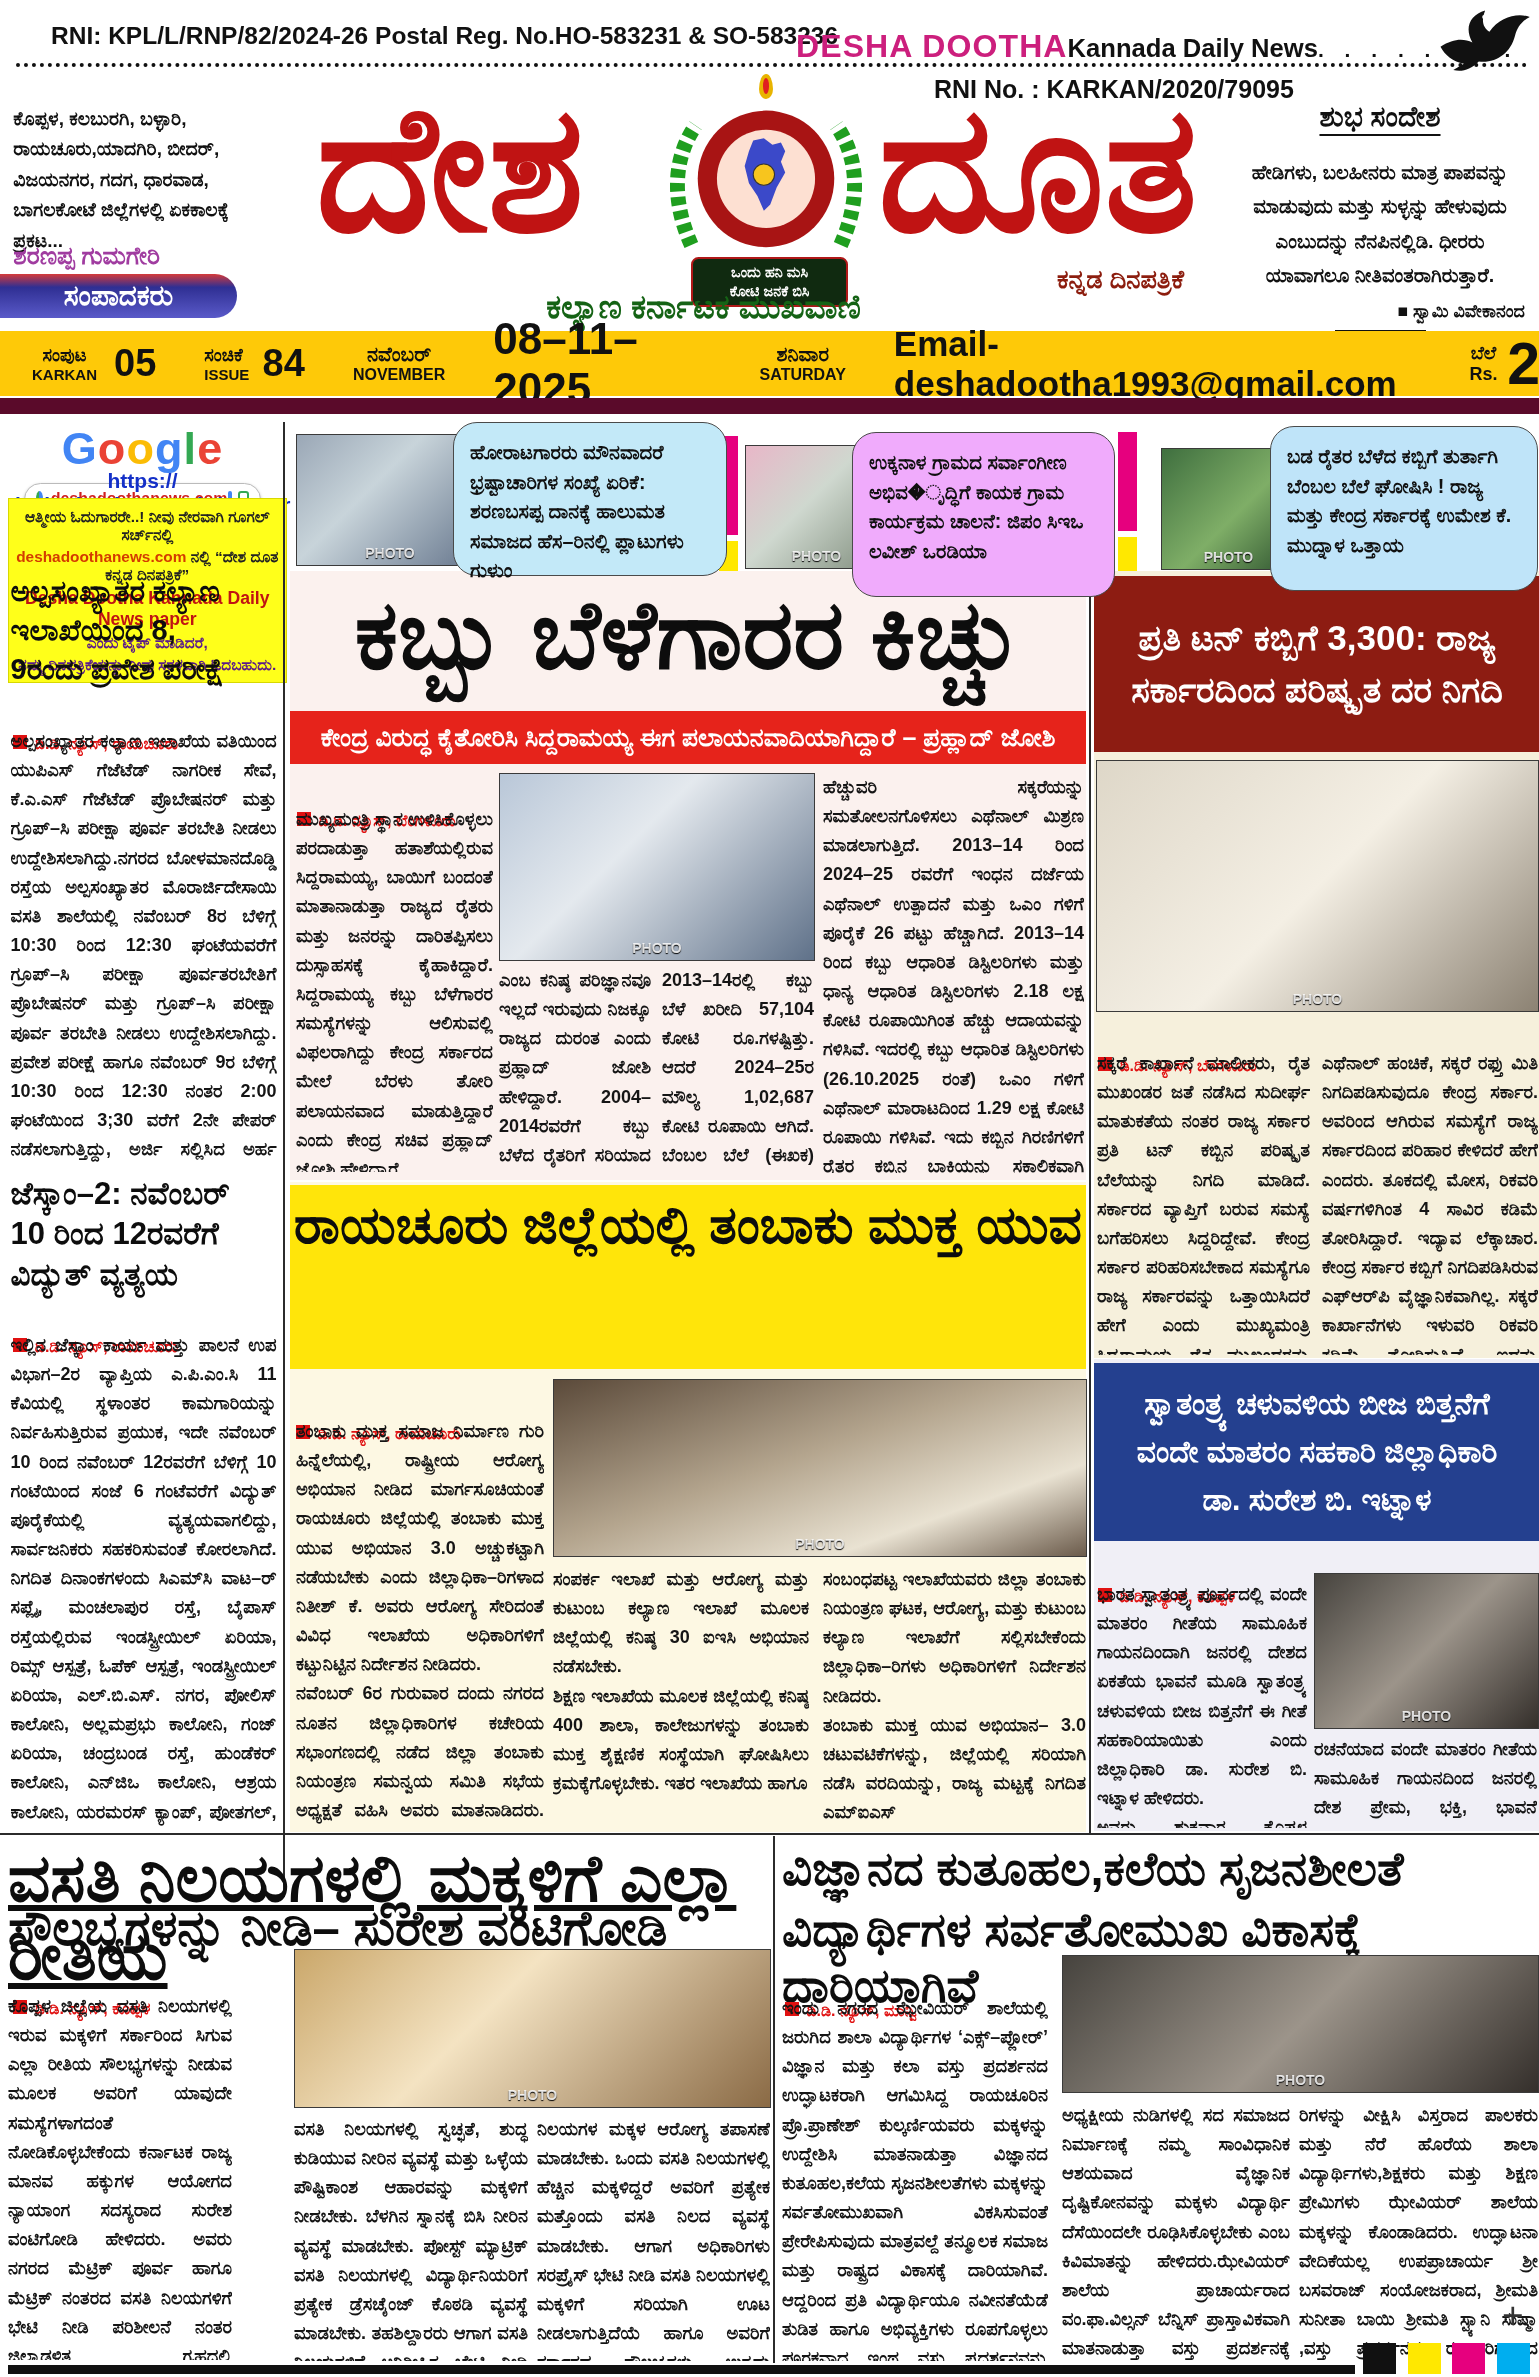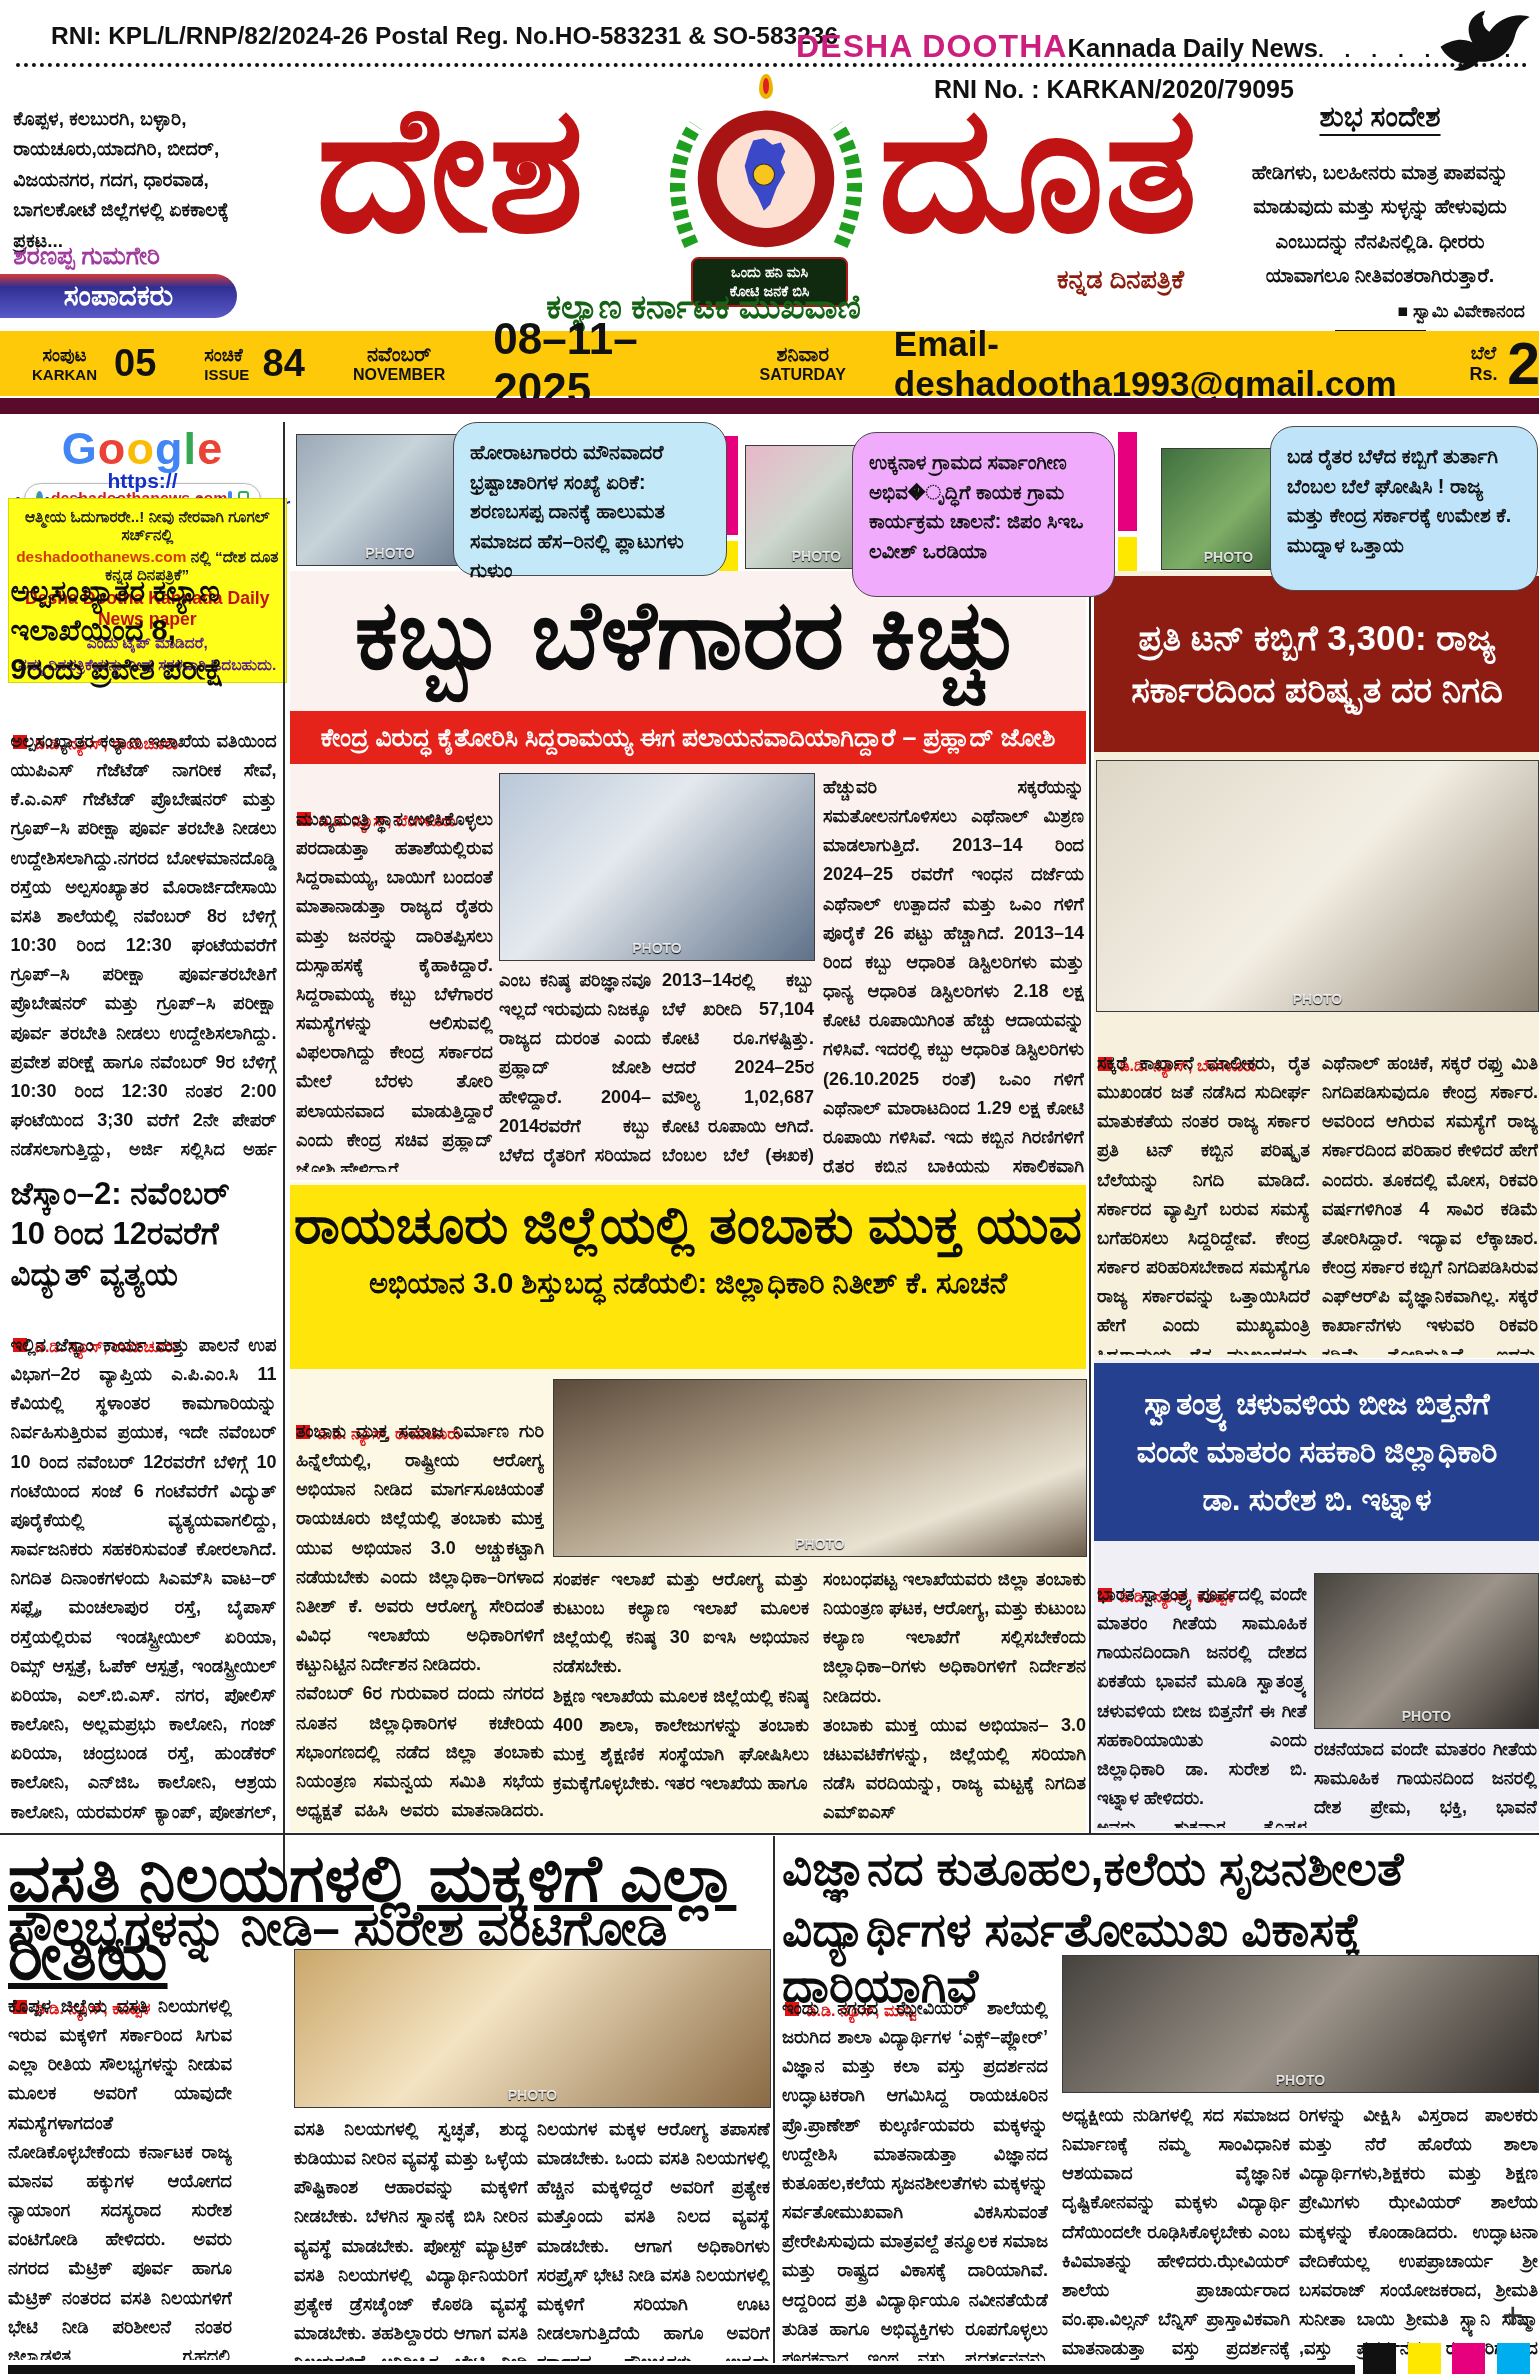--- a/index.html
+++ b/index.html
@@ -225,21 +225,20 @@
   <div class="col" style="left:1097px;top:1580px;width:210px;height:248px;white-space:pre-line;">ಭಾರತ ಸ್ವಾತಂತ್ರ್ಯ ಪೂರ್ವದಲ್ಲಿ ವಂದೇ ಮಾತರಂ ಗೀತೆಯ ಸಾಮೂಹಿಕ ಗಾಯನದಿಂದಾಗಿ ಜನರಲ್ಲಿ ದೇಶದ ಏಕತೆಯ ಭಾವನೆ ಮೂಡಿ ಸ್ವಾತಂತ್ರ್ಯ ಚಳುವಳಿಯ ಬೀಜ ಬಿತ್ತನೆಗೆ ಈ ಗೀತೆ ಸಹಕಾರಿಯಾಯಿತು ಎಂದು ಜಿಲ್ಲಾಧಿಕಾರಿ ಡಾ. ಸುರೇಶ ಬಿ. ಇಟ್ನಾಳ ಹೇಳಿದರು.
 ಅವರು ಶುಕ್ರವಾರ ಕೊಪ್ಪಳ ಜಿಲ್ಲಾಡಳಿತ ಭವನದ ಆಡಿಟೋರಿಯಂ ಸಭಾಂಗಣದಲ್ಲಿ ವಂದೇ ಮಾತರಂ ಗೀತೆಗೆ 150 ವರ್ಷ ತುಂಬಿದ ಹಿನ್ನೆಲೆಯಲ್ಲಿ ನಡೆದ ಸಾಮೂಹಿಕ ಗಾಯನ ಕಾರ್ಯಕ್ರಮದಲ್ಲಿ ಮಾತನಾಡಿದರು. 1875 ನವೆಂಬರ್ 7ರಂದು ಬಂಕಿಮಚಂದ್ರ ಚಟರ್ಜಿ ಅವರಿಂದ</div>
   <div class="photo ph-grad8" style="left:1314px;top:1573px;width:223px;height:154px;">
     <div class="ph-label">PHOTO</div>
   </div>
   <div class="col" style="left:1314px;top:1735px;width:223px;height:93px;">ರಚನೆಯಾದ ವಂದೇ ಮಾತರಂ ಗೀತೆಯ ಸಾಮೂಹಿಕ ಗಾಯನದಿಂದ ಜನರಲ್ಲಿ ದೇಶ ಪ್ರೇಮ, ಭಕ್ತಿ, ಭಾವನೆ ಹುಟ್ಟಿಕೊಳ್ಳಲು ಅನುಕೂಲವಾಯಿತು. ವಂದೇ ಮಾತರಂ ಗೀತೆಯು 1887ರ ದೇಶ ಭಕ್ತಿ ಚಳುವಳಿಗೆ ಸ್ಫೂರ್ತಿಯಾಯಿತು ಎಂದರು.</div>
 
   <div class="abs" style="left:290px;top:1182px;width:796px;height:650px;background:#fdf8e3;"></div>
   <div class="abs" style="left:290px;top:1185px;width:796px;height:184px;background:#ffe50a;text-align:center;">
     <div class="hl" style="font-size:52px;margin-top:9.6px;">ರಾಯಚೂರು ಜಿಲ್ಲೆಯಲ್ಲಿ ತಂಬಾಕು ಮುಕ್ತ ಯುವ</div>
-    <div class="hl" style="font-size:29px;margin-top:11.7px;">ಅಭಿಯಾನ 3.0 ಶಿಸ್ತುಬದ್ಧ ನಡೆಯಲಿ: ಜಿಲ್ಲಾಧಿಕಾರಿ ನಿತೀಶ್ ಕೆ. ಸೂಚನೆ</div>
   </div>
   <div class="byline" style="left:296px;top:1389px;">
     <span class="sq"></span><span>ಡಿ.ಡಿ. ನ್ಯೂಸ್, ರಾಯಚೂರು</span>
   </div>
   <div class="col" style="left:296px;top:1417px;width:248px;height:410px;white-space:pre-line;">ತಂಬಾಕು ಮುಕ್ತ ಸಮಾಜ ನಿರ್ಮಾಣ ಗುರಿ ಹಿನ್ನೆಲೆಯಲ್ಲಿ, ರಾಷ್ಟ್ರೀಯ ಆರೋಗ್ಯ ಅಭಿಯಾನ ನೀಡಿದ ಮಾರ್ಗಸೂಚಿಯಂತೆ ರಾಯಚೂರು ಜಿಲ್ಲೆಯಲ್ಲಿ ತಂಬಾಕು ಮುಕ್ತ ಯುವ ಅಭಿಯಾನ 3.0 ಅಚ್ಚುಕಟ್ಟಾಗಿ ನಡೆಯಬೇಕು ಎಂದು ಜಿಲ್ಲಾಧಿಕಾ–ರಿಗಳಾದ ನಿತೀಶ್ ಕೆ. ಅವರು ಆರೋಗ್ಯ ಸೇರಿದಂತೆ ವಿವಿಧ ಇಲಾಖೆಯ ಅಧಿಕಾರಿಗಳಿಗೆ ಕಟ್ಟುನಿಟ್ಟಿನ ನಿರ್ದೇಶನ ನೀಡಿದರು.
 ನವೆಂಬರ್ 6ರ ಗುರುವಾರ ದಂದು ನಗರದ ನೂತನ ಜಿಲ್ಲಾಧಿಕಾರಿಗಳ ಕಚೇರಿಯ ಸಭಾಂಗಣದಲ್ಲಿ ನಡೆದ ಜಿಲ್ಲಾ ತಂಬಾಕು ನಿಯಂತ್ರಣ ಸಮನ್ವಯ ಸಮಿತಿ ಸಭೆಯ ಅಧ್ಯಕ್ಷತೆ ವಹಿಸಿ ಅವರು ಮಾತನಾಡಿದರು. ತಂಬಾಕಿನ ಹಾನಿಕಾರಕ ಪರಿಣಾಮಗಳ ಕುರಿತು ಸಾರ್ವಜನಿಕರಲ್ಲಿ ಜಾಗೃತಿ ಮೂಡಿಸಬೇಕು. ಗ್ರಾಮೀಣಾಭಿವೃದ್ಧಿ ಮತ್ತು ಪಂಚಾಯತ್ ರಾಜ್ ಇಲಾಖೆಯಿಂದ ಜಿಲ್ಲೆಯಲ್ಲಿ ಕನಿಷ್ಠ 30 ಗ್ರಾಮಗಳನ್ನು ತಂಬಾಕು ಮುಕ್ತ ಗ್ರಾಮವನ್ನಾಗಿ ಘೋಷಿಸಬೇಕು. ವಾರ್ತಾ</div>
   <div class="photo ph-grad4" style="left:553px;top:1379px;width:532px;height:176px;">
     <div class="ph-label">PHOTO</div>
   </div>
   <div class="col" style="left:553px;top:1565px;width:256px;height:262px;white-space:pre-line;">ಸಂಪರ್ಕ ಇಲಾಖೆ ಮತ್ತು ಆರೋಗ್ಯ ಮತ್ತು ಕುಟುಂಬ ಕಲ್ಯಾಣ ಇಲಾಖೆ ಮೂಲಕ ಜಿಲ್ಲೆಯಲ್ಲಿ ಕನಿಷ್ಠ 30 ಐಇಸಿ ಅಭಿಯಾನ ನಡೆಸಬೇಕು.

